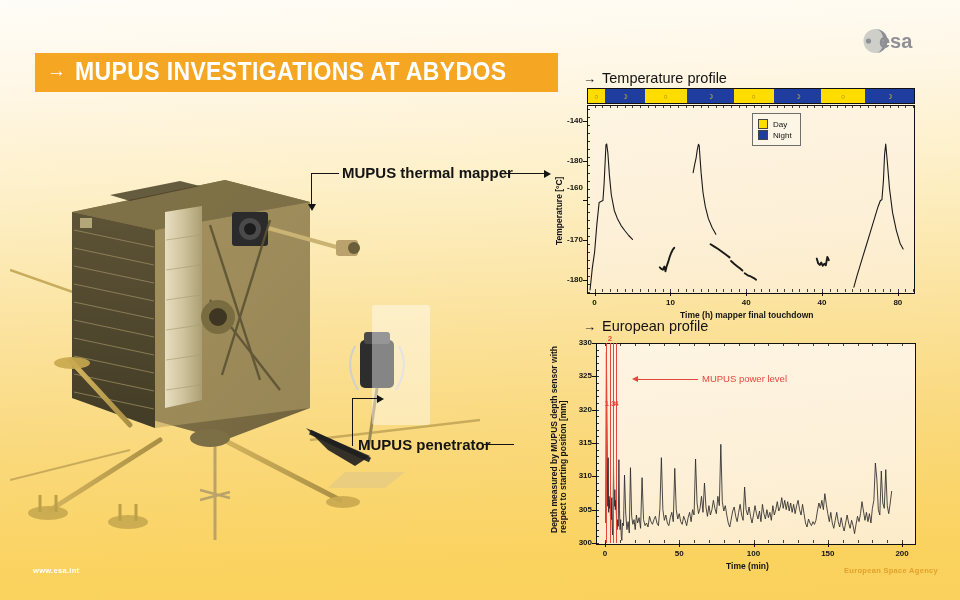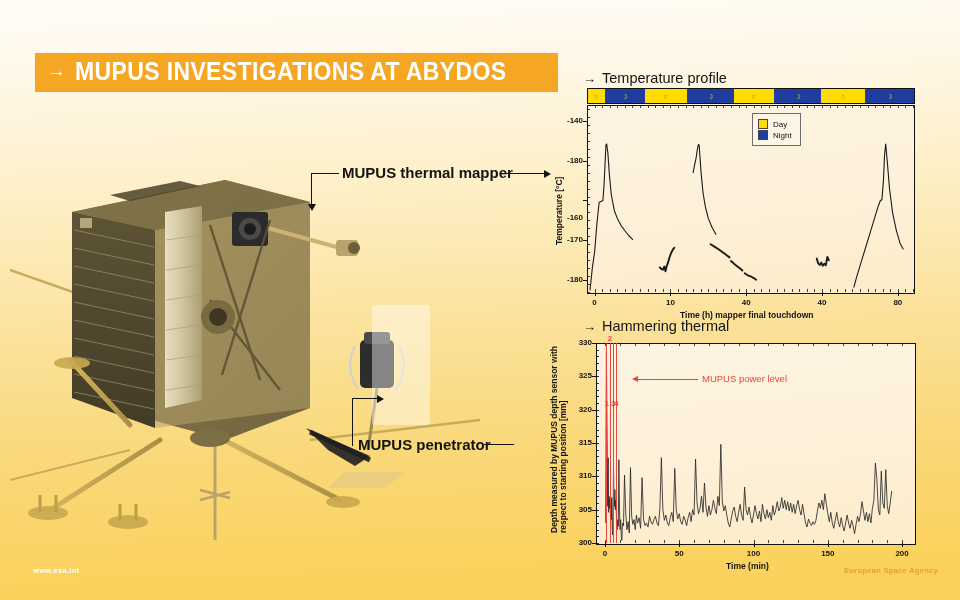--- a/index.html
+++ b/index.html
@@ -84,20 +84,32 @@
   
   .foot{position:absolute;font-size:7.5px;font-weight:bold;letter-spacing:.3px;}
   .foot-left{left:33px;top:566px;color:#ffffff;}
   .foot-right{right:22px;top:566px;color:#e2a22e;}
 </style>
 </head>
 <body>
 
 <div class="infographic">
 
+  <div class="esa-logo">
+    <svg viewBox="0 0 80 30" width="80" height="30" aria-label="esa">
+      <g fill="#cfcfc9">
+        <path d="M17.5 3 A12 12 0 1 0 17.5 27 A12 12 0 1 0 17.5 3 Z"></path>
+      </g>
+      <circle cx="10.5" cy="15" r="2.6" fill="#8f9096"></circle>
+      <path d="M17.5 3 A12 12 0 0 1 17.5 27 A8 12 0 0 0 17.5 3 Z" fill="#8f9096"></path>
+      <g fill="#8f9096" font-family="Liberation Sans, sans-serif" font-size="20" font-weight="bold">
+        <text x="21" y="22">esa</text>
+      </g>
+    </svg>
+  </div>
 
   <div class="title-banner">
     <span class="title-arrow">→</span>
     <span class="title-text">MUPUS INVESTIGATIONS AT ABYDOS</span>
   </div>
 
   <div class="lander-wrap">
     <svg viewBox="0 0 470 400" preserveAspectRatio="none">
       <defs>
         <linearGradient id="bodyg" x1="0" y1="0" x2="1" y2="1">
@@ -263,21 +275,21 @@
     <div class="axis-title vert" style="left:24px;top:160px;">Temperature [°C]</div>
 
     <div class="axis-title" style="left:150px;top:225px;">Time (h) mapper final touchdown</div>
 
     <div class="tick-container">
         <div class="tick tick-y" style="left: 53px; top: 35.9149px; width: 4px;"></div>
         <div class="tick-label" style="left: 27px; top: 30.9149px; width: 26px; text-align: right;">-140</div>
         <div class="tick tick-y" style="left: 53px; top: 75.7021px; width: 4px;"></div>
         <div class="tick-label" style="left: 27px; top: 70.7021px; width: 26px; text-align: right;">-180</div>
         <div class="tick tick-y" style="left: 53px; top: 115.489px; width: 4px;"></div>
-        <div class="tick-label" style="left: 27px; top: 128px; width: 26px; text-align: right;">-160</div>
+        <div class="tick-label" style="left: 27px; top: 98px; width: 26px; text-align: right;">-160</div>
         <div class="tick tick-y" style="left: 53px; top: 155.277px; width: 4px;"></div>
         <div class="tick-label" style="left: 27px; top: 150.277px; width: 26px; text-align: right;">-170</div>
         <div class="tick tick-y" style="left: 53px; top: 195.064px; width: 4px;"></div>
         <div class="tick-label" style="left: 27px; top: 190.064px; width: 26px; text-align: right;">-180</div>
         <div class="tick tick-y" style="left: 57px; top: 207px; width: 2.5px; opacity: 0.85;"></div>
         <div class="tick tick-y" style="left: 57px; top: 199.043px; width: 2.5px; opacity: 0.85;"></div>
         <div class="tick tick-y" style="left: 57px; top: 191.085px; width: 2.5px; opacity: 0.85;"></div>
         <div class="tick tick-y" style="left: 57px; top: 183.128px; width: 2.5px; opacity: 0.85;"></div>
         <div class="tick tick-y" style="left: 57px; top: 175.17px; width: 2.5px; opacity: 0.85;"></div>
         <div class="tick tick-y" style="left: 57px; top: 167.213px; width: 2.5px; opacity: 0.85;"></div>
@@ -419,21 +431,21 @@
         <polyline points="123.58,139.26 127.37,141.64 131.16,144.03 134.95,146.81 138.74,149.60 142.53,152.39" fill="none" stroke="#1a1a1a" stroke-width="1.9" stroke-linejoin="round" stroke-linecap="round"></polyline>
         <polyline points="144.05,155.97 147.08,158.75 150.11,161.14 153.14,163.53 155.42,165.51" fill="none" stroke="#1a1a1a" stroke-width="1.9" stroke-linejoin="round" stroke-linecap="round"></polyline>
         <polyline points="157.69,168.30 160.73,170.29 163.76,171.48 166.79,173.07 169.07,174.67" fill="none" stroke="#1a1a1a" stroke-width="1.9" stroke-linejoin="round" stroke-linecap="round"></polyline>
         <polyline points="229.72,153.58 231.23,158.35 232.75,159.94 234.27,157.56 235.78,160.74 237.30,158.75 238.81,160.34 240.33,151.99 241.85,155.17" fill="none" stroke="#1a1a1a" stroke-width="1.9" stroke-linejoin="round" stroke-linecap="round"></polyline>
         <polyline points="266.87,182.23 269.90,171.09 272.93,161.14 275.96,151.19 279.00,141.24 282.03,131.30 285.06,121.35 288.09,111.40 291.13,101.46 293.40,95.49 294.92,94.69 296.43,75.60 297.57,49.73 298.71,38.99 300.22,55.70 302.50,83.55 305.53,107.43 309.32,125.33 313.11,138.46 316.14,144.03" fill="none" stroke="#1a1a1a" stroke-width="1.1" stroke-linejoin="round" stroke-linecap="round"></polyline>
       </svg>
   </div>
 
   <div class="chart-head" style="left:583px;top:318px;">
     <span class="ar">→</span>
-    <span>Hammering thermal</span>
+    <span>European profile</span>
   </div>
 
   <div class="panel" style="left:530px;top:333px;width:410px;height:235px;">
     <div class="plotbox" style="left:66px;top:10px;width:318px;height:200px;"></div>
 
     <div class="axis-title vert" style="left:20px;top:200px;width:190px;white-space:normal;line-height:9px;">Depth measured by MUPUS depth sensor with respect to starting position [mm]</div>
     <div class="axis-title" style="left:196px;top:228px;">Time (min)</div>
 
     <div class="tick-container">
         <div class="tick tick-y" style="left: 62px; top: 210px; width: 4px;"></div>

